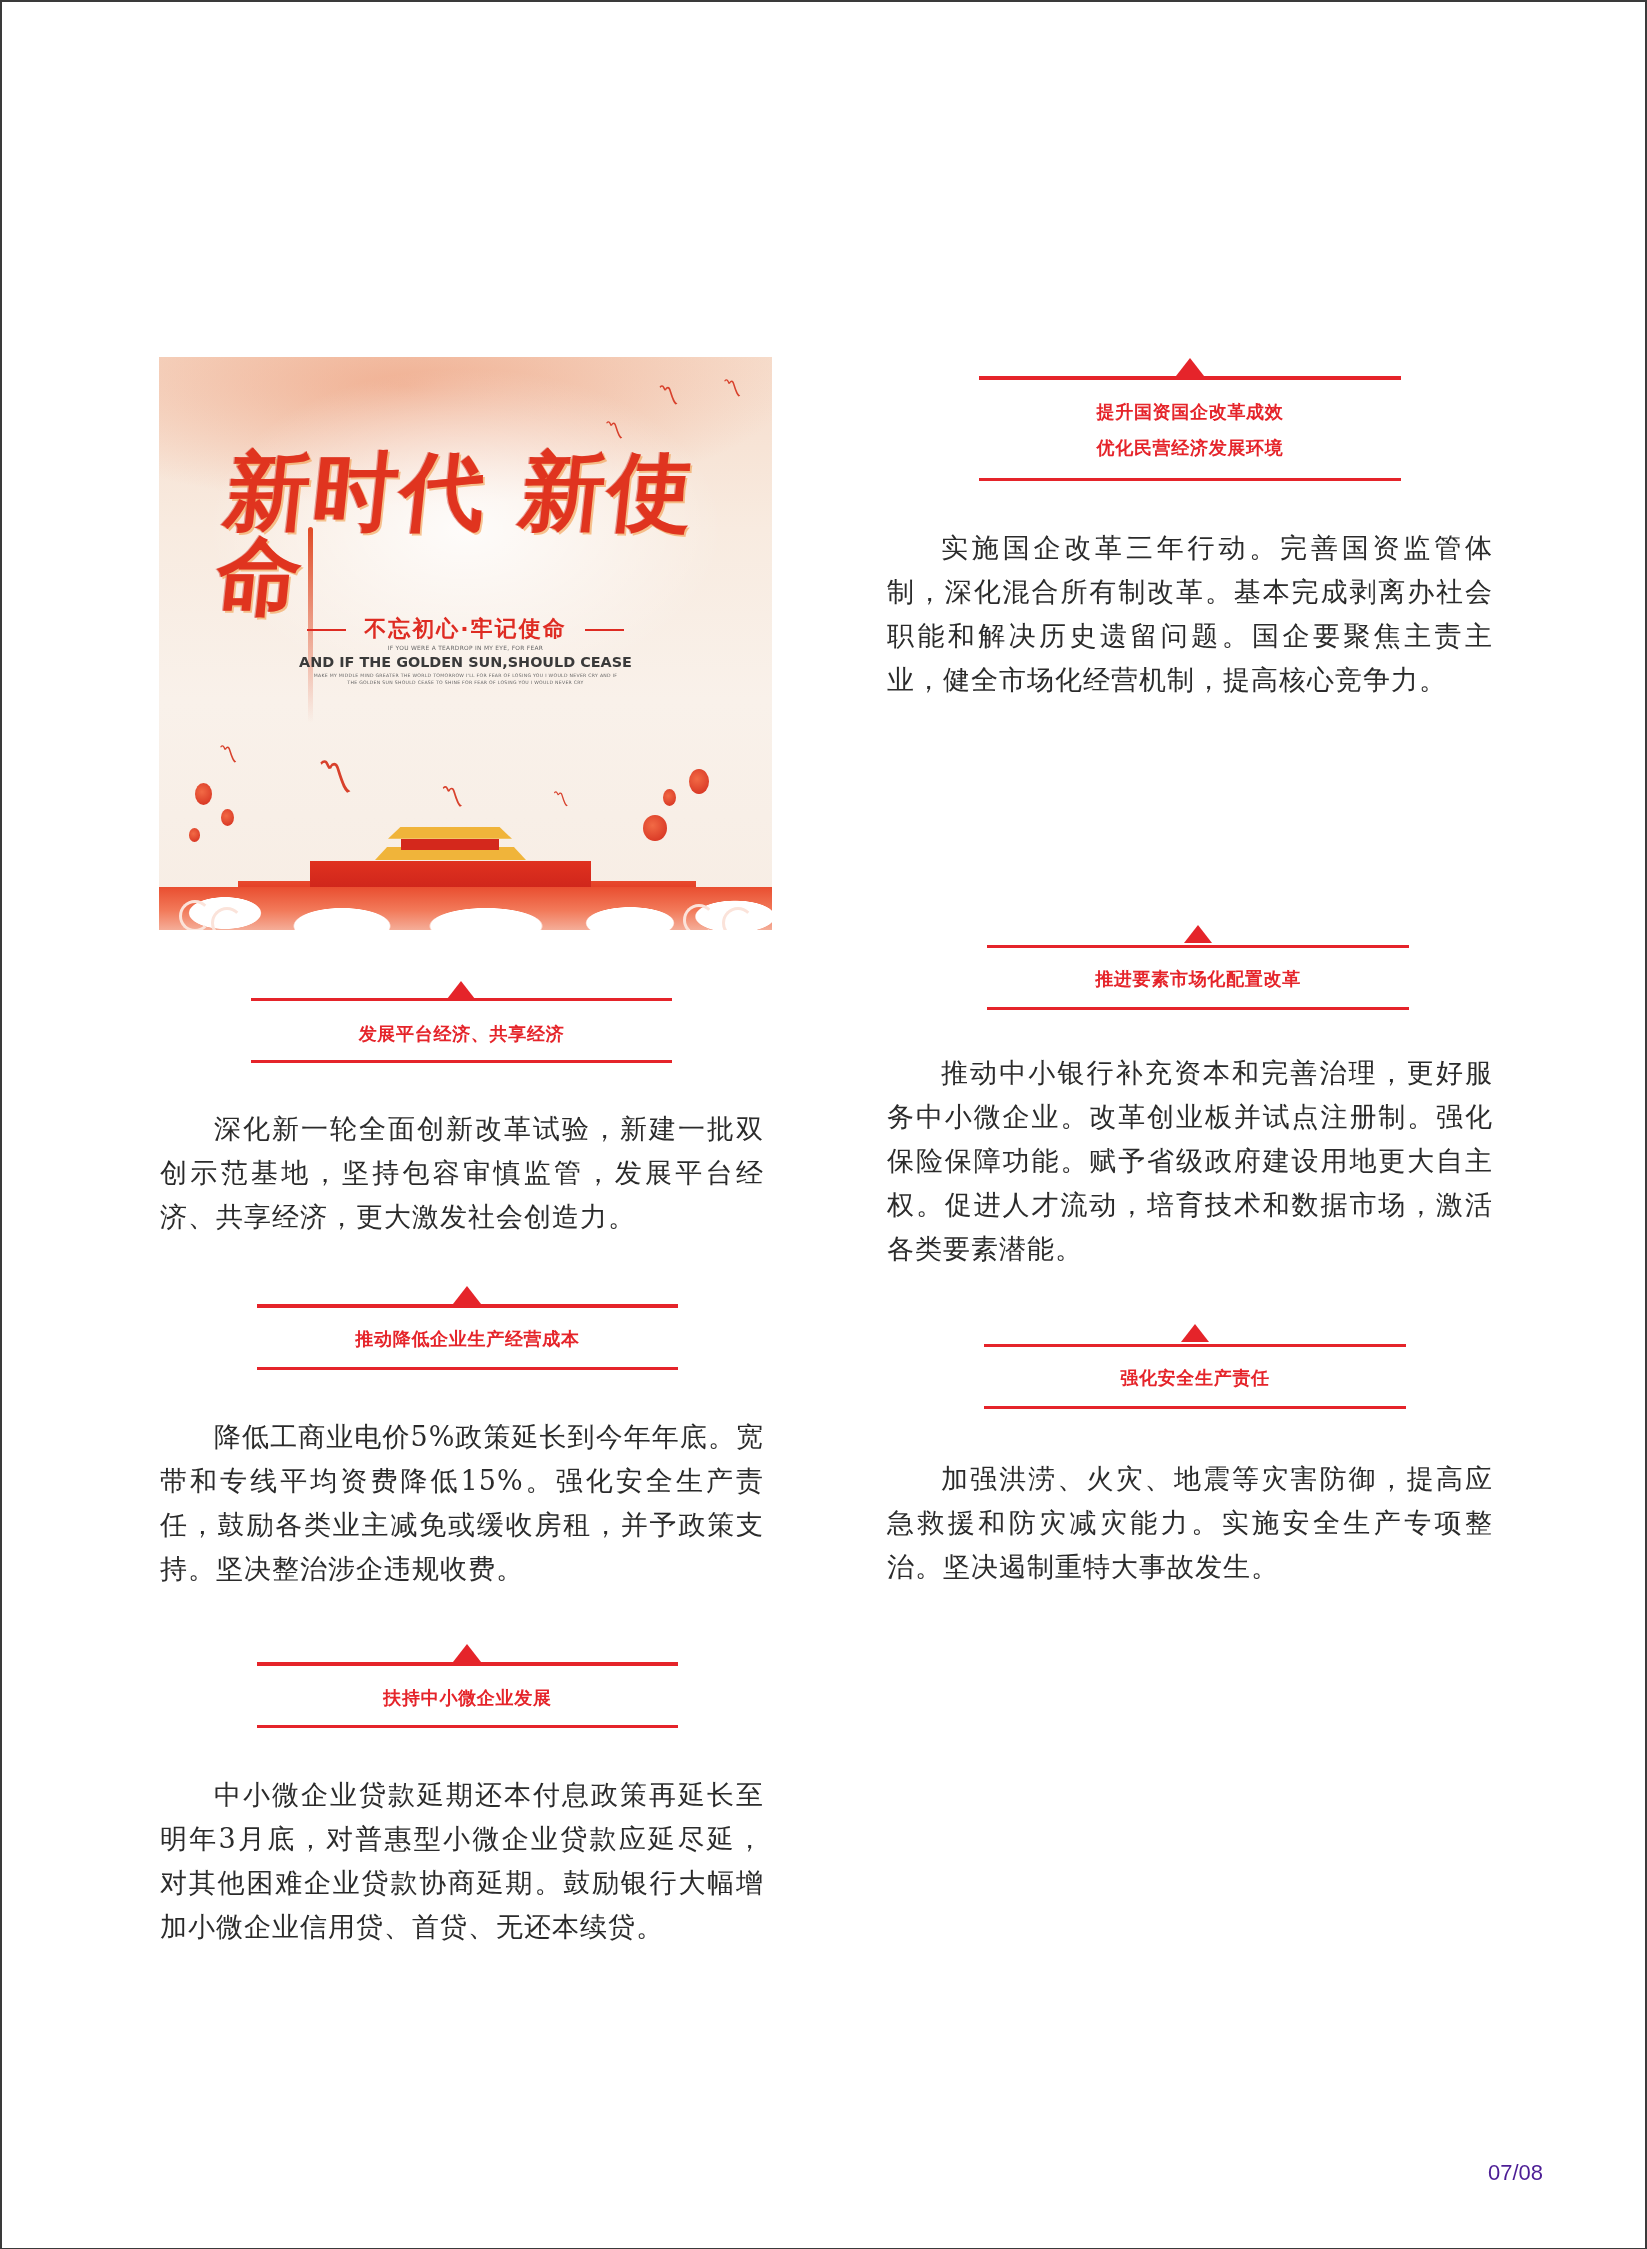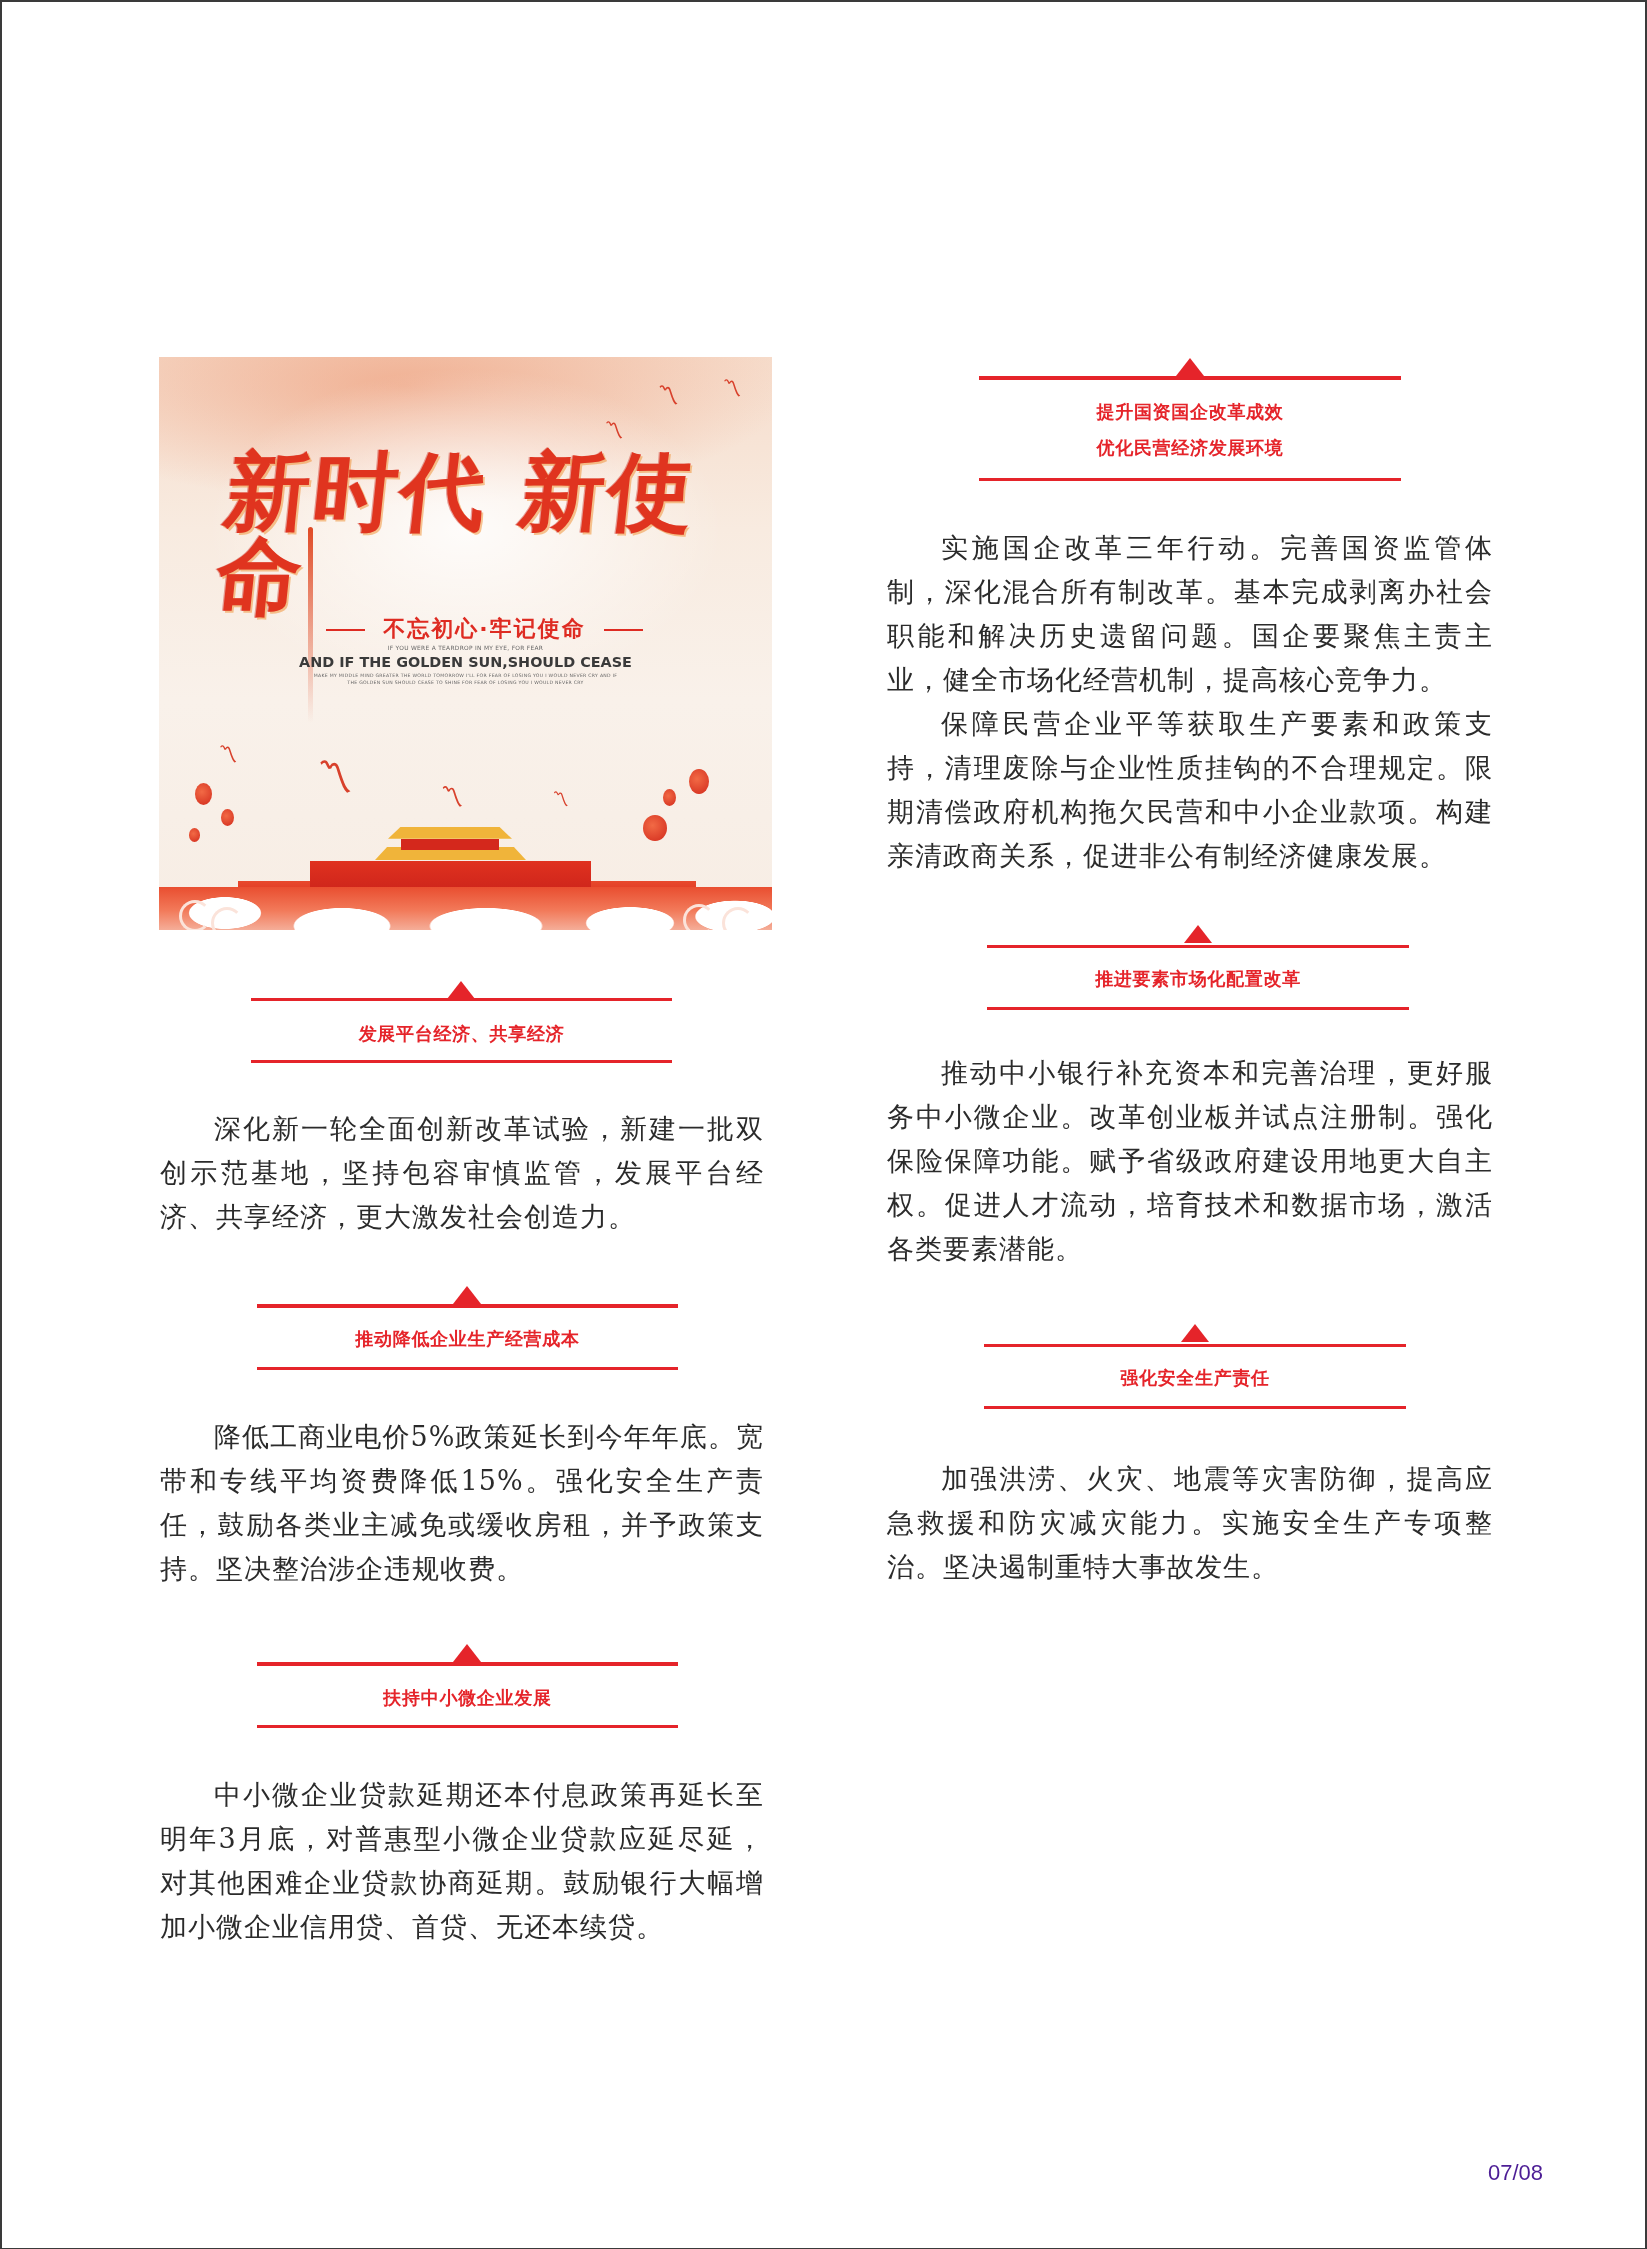--- a/index.html
+++ b/index.html
@@ -26,21 +26,20 @@
   }
   .poster .brush-stem {
     position: absolute; left: 149px; top: 170px; width: 5.2px; height: 196px;
     background: linear-gradient(180deg, #e04a25, rgba(230,90,40,0));
     border-radius: 2.6px;
   }
   .poster .slogan {
     position: absolute; left: 0; width: 100%; top: 257px; text-align: center;
     font-family: "DejaVu Sans", sans-serif; font-weight: bold; font-size: 22px; color: #de2b22;
     letter-spacing: 2px;
-    padding-left: 19px;
   }
   .poster .slogan .dash { display: inline-block; width: 39px; height: 2.6px; background: #de2b22; vertical-align: middle; margin: 0 18.3px; }
   .poster .en-small {
     position: absolute; left: 0; width: 100%; text-align: center;
     font-family: "DejaVu Sans", sans-serif; color: #666; font-size: 5.9px; letter-spacing: 0.3px;
   }
   .poster .en-main {
     position: absolute; left: 0; width: 100%; top: 297px; text-align: center;
     font-family: "DejaVu Sans", sans-serif; font-size: 14.4px; color: #3a3a3a; font-weight: bold; letter-spacing: 0px;
   }
@@ -175,21 +174,20 @@
   <p class="para" style="left:158px;top:1771px;width:604px;">中小微企业贷款延期还本付息政策再延长至明年3月底，对普惠型小微企业贷款应延尽延，对其他困难企业贷款协商延期。鼓励银行大幅增加小微企业信用贷、首贷、无还本续贷。</p>
 
   <div class="sec-head" style="left:977px;top:356px;width:422px;height:126px;">
     <div class="tri" style="top:0;"></div>
     <div class="line" style="top:18.3px;"></div>
     <div class="title" style="top:35px;">提升国资国企改革成效</div>
     <div class="title" style="top:71px;">优化民营经济发展环境</div>
     <div class="line" style="top:120px;"></div>
   </div>
   <p class="para" style="left:885px;top:524px;width:606px;">实施国企改革三年行动。完善国资监管体制，深化混合所有制改革。基本完成剥离办社会职能和解决历史遗留问题。国企要聚焦主责主业，健全市场化经营机制，提高核心竞争力。</p>
-  <p class="para" style="left:885px;top:700px;width:606px;">保障民营企业平等获取生产要素和政策支持，清理废除与企业性质挂钩的不合理规定。限期清偿政府机构拖欠民营和中小企业款项。构建亲清政商关系，促进非公有制经济健康发展。</p>
 
   <div class="sec-head" style="left:985px;top:923px;width:422px;height:86px;">
     <div class="tri" style="top:0;"></div>
     <div class="line" style="top:19.6px;"></div>
     <div class="title" style="top:35px;">推进要素市场化配置改革</div>
     <div class="line" style="top:82px;"></div>
   </div>
   <p class="para" style="left:885px;top:1049px;width:606px;">推动中小银行补充资本和完善治理，更好服务中小微企业。改革创业板并试点注册制。强化保险保障功能。赋予省级政府建设用地更大自主权。促进人才流动，培育技术和数据市场，激活各类要素潜能。</p>
 
   <div class="sec-head" style="left:982px;top:1322px;width:422px;height:86px;">

